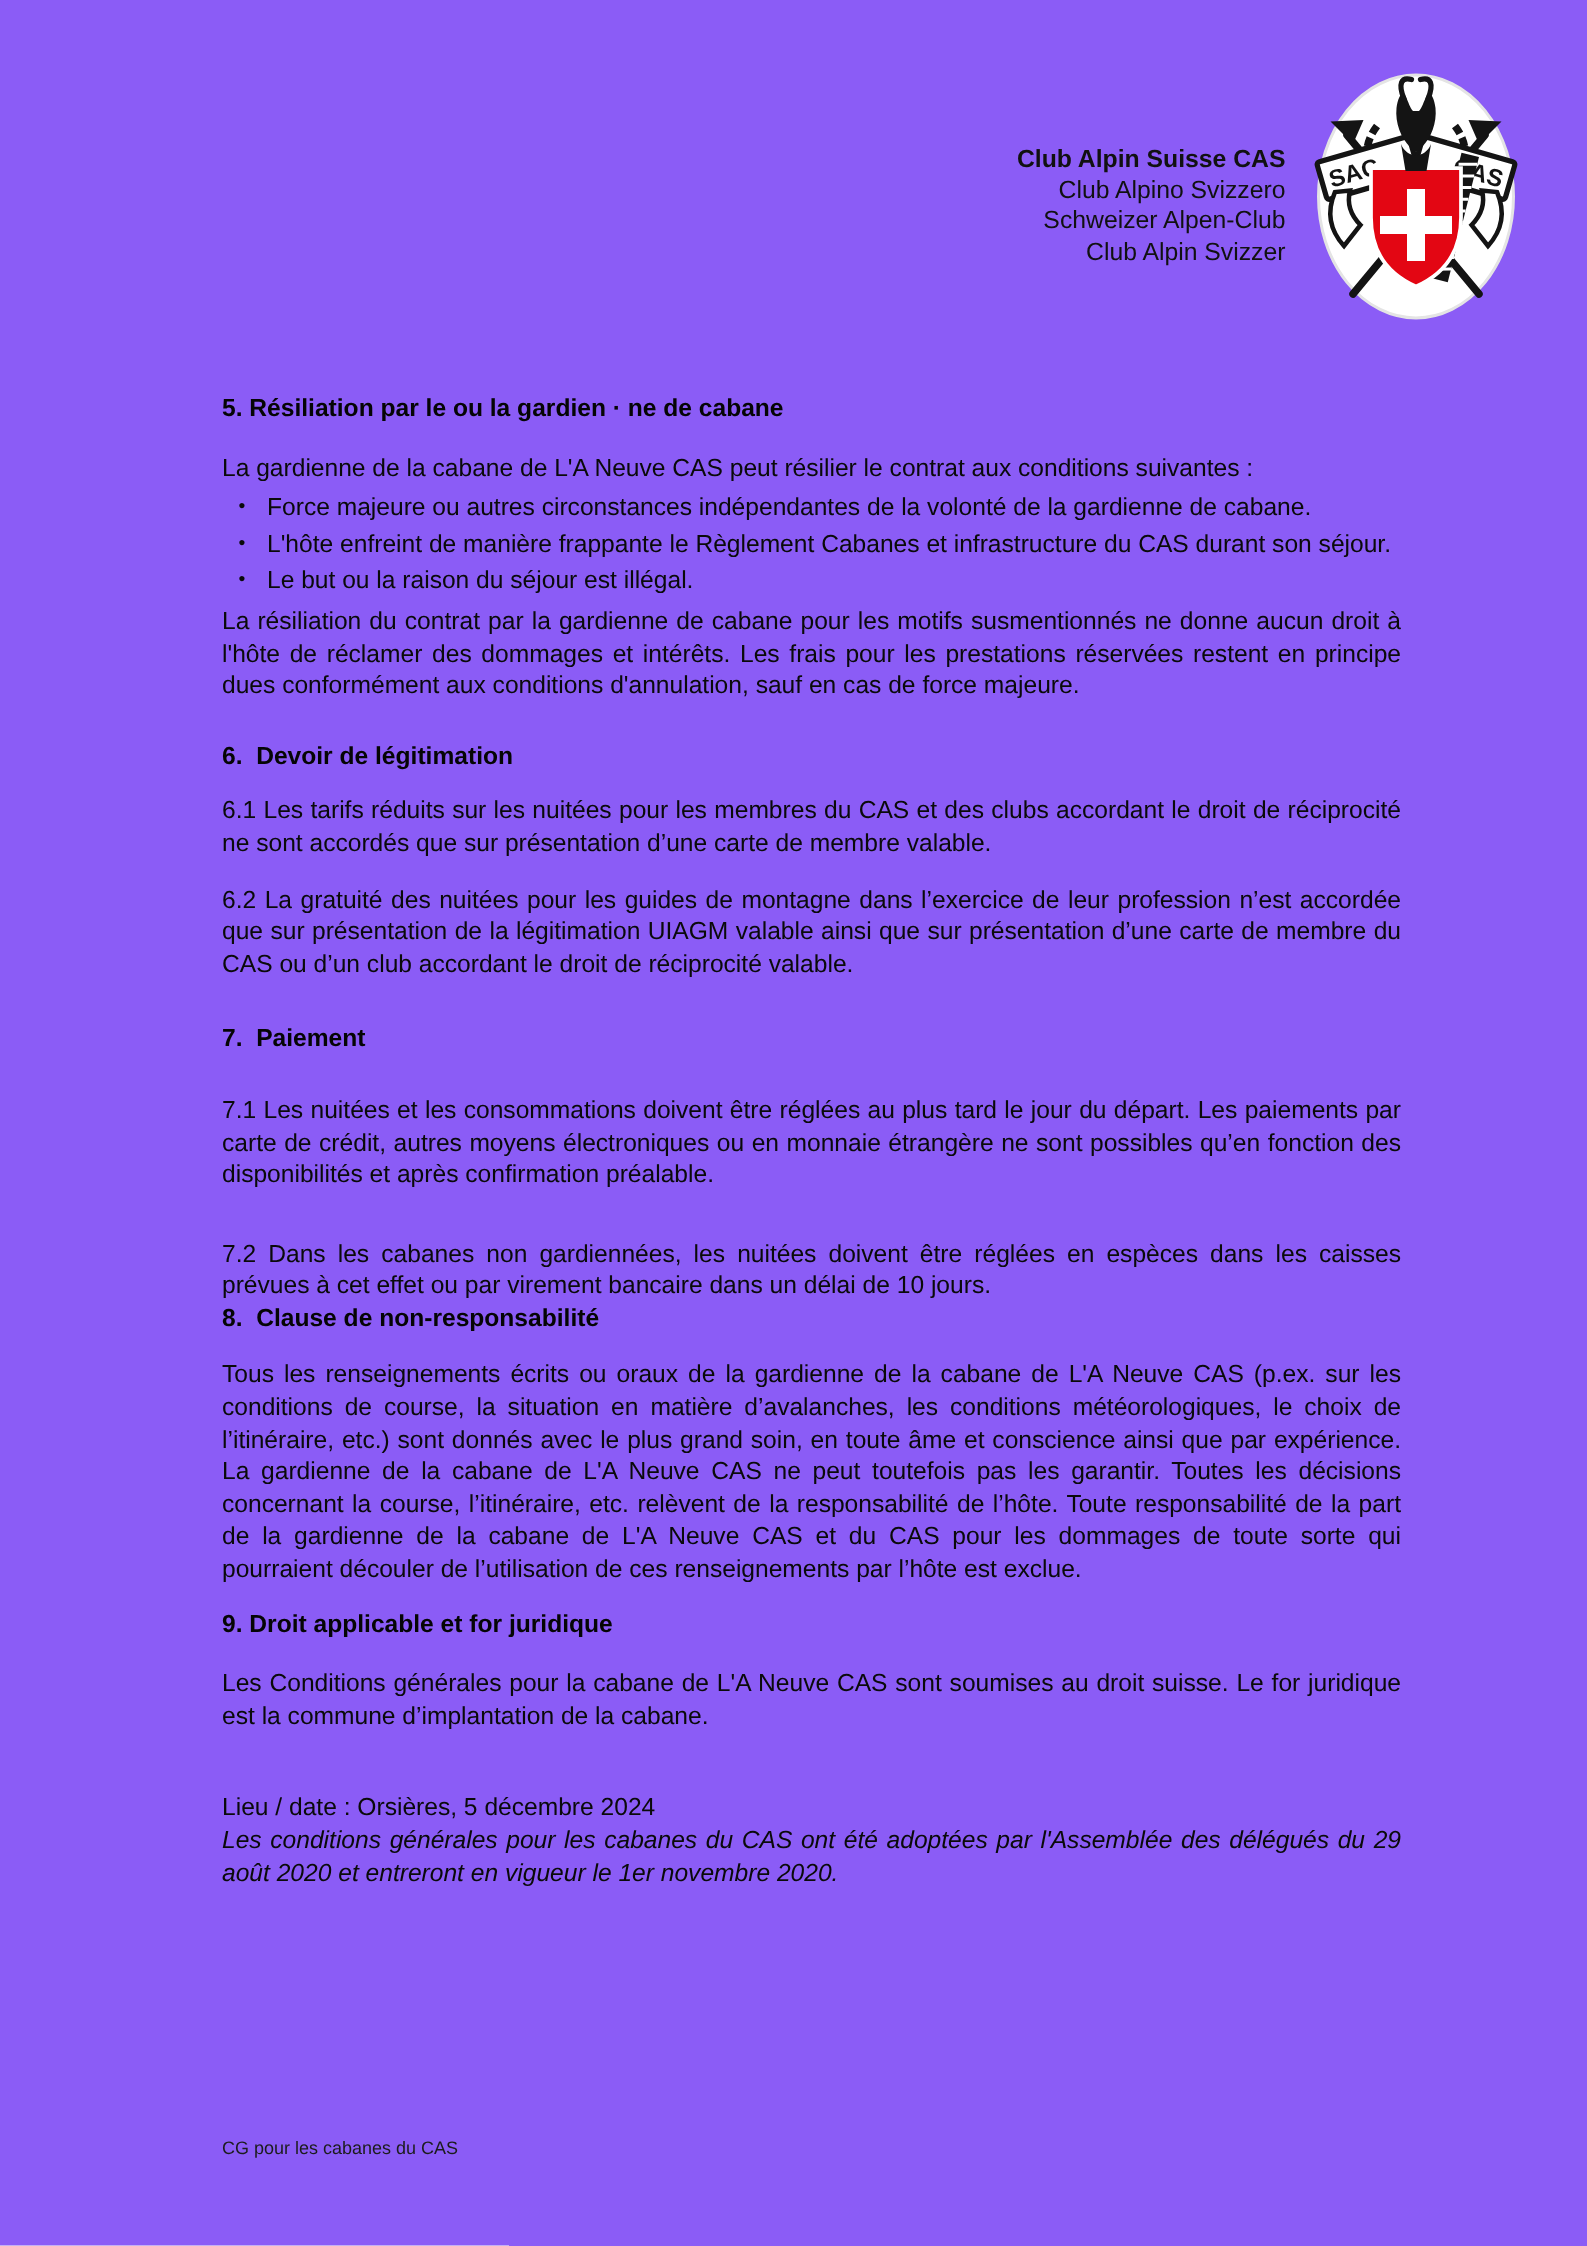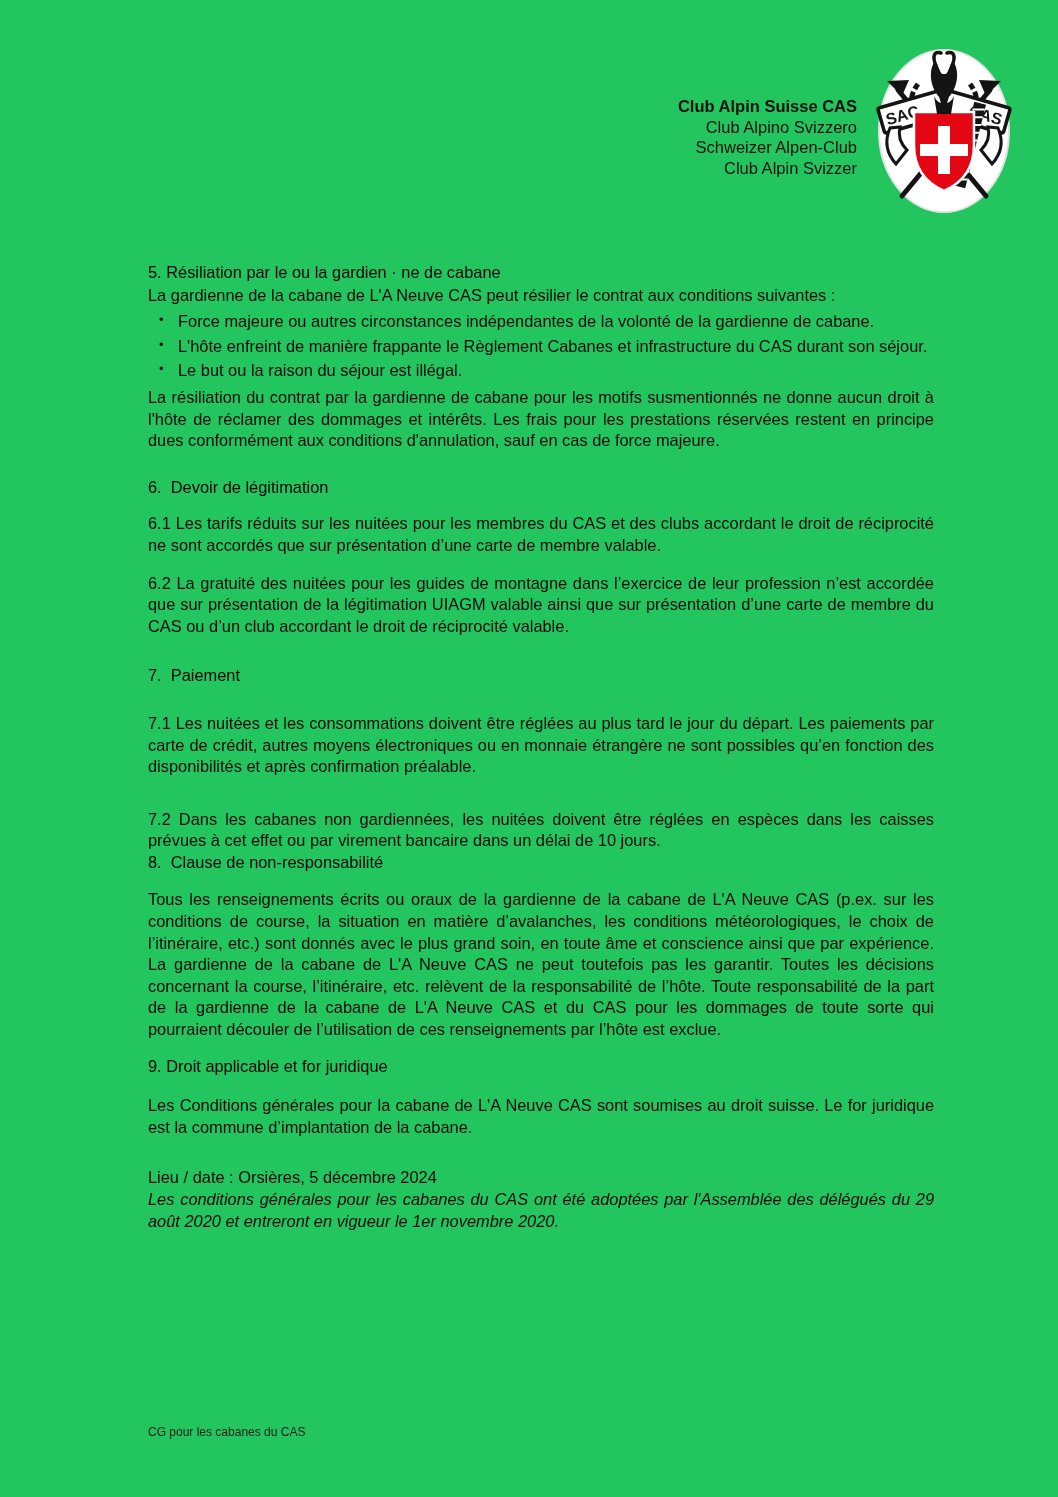--- a/index.html
+++ b/index.html
@@ -1,51 +1,51 @@
 <!DOCTYPE html>
 <html><head>
 <meta charset="utf-8">
 <style>
   * { margin:0; padding:0; box-sizing:border-box; }
   html,body { background:#f2f2f2; }
   .page {
     position:relative; width:1058px; height:1497px; margin:0 auto;
-    background:#22c55e; color:#0a0a0a;
+    background:#8b5cf6; color:#0a0a0a;
     font-family:"Liberation Sans", sans-serif; overflow:hidden;
   }
   
   .letterhead { position:absolute; top:0; left:0; width:100%; height:232px; }
   .brand { position:absolute; top:96px; right:201px; text-align:right;
            font-size:16.5px; line-height:20.5px; color:#111; }
   .brand-line-bold { font-weight:bold; }
   .logo { position:absolute; top:48px; right:43px; width:142px; height:166px; }
   
   .content { position:absolute; left:148px; top:262px; width:786px;
              font-size:16.4px; line-height:21.6px; }
-  h2.sec-heading { font-size:16.4px; line-height:21.6px; font-weight:normal;
+  h2.sec-heading { font-size:16.4px; line-height:21.6px; font-weight:bold;
                    white-space:pre-wrap; color:#050505; }
   .content p { text-align:justify; }
-  .mt-intro { margin-top:1px; }
+  .mt-intro { margin-top:18px; }
   ul.bullets { list-style:none; margin-top:5px; }
   ul.bullets li { position:relative; padding-left:30px; text-align:justify; }
   ul.bullets li + li { margin-top:3px; }
   ul.bullets li::before { content:"\2022"; position:absolute; left:11px; top:-2px;
                           font-size:13px; }
   .mt-closing { margin-top:5px; }
   .mt-h6 { margin-top:25px; }
   .mt-p61 { margin-top:15px; }
   .mt-p62 { margin-top:16px; }
   .mt-h7 { margin-top:28px; }
   .mt-p71 { margin-top:26px; }
   .mt-p72 { margin-top:31px; }
   .mt-h8 { }
   .mt-p8 { margin-top:16px; }
   .mt-h9 { margin-top:15px; }
   .mt-p9 { margin-top:18px; }
-  .mt-place { margin-top:29px; }
+  .mt-place { margin-top:40px; }
   .mt-guardian { margin-top:39px; }
   .mt-note { font-style:italic; }
   .footer-note { position:absolute; left:148px; top:1424px; font-size:12px;
                  line-height:16px; color:#1c1c1c; }
   .logo svg text { font-family:"Liberation Sans", sans-serif; }
 </style>
 </head>
 <body>
 
 <div class="page">

